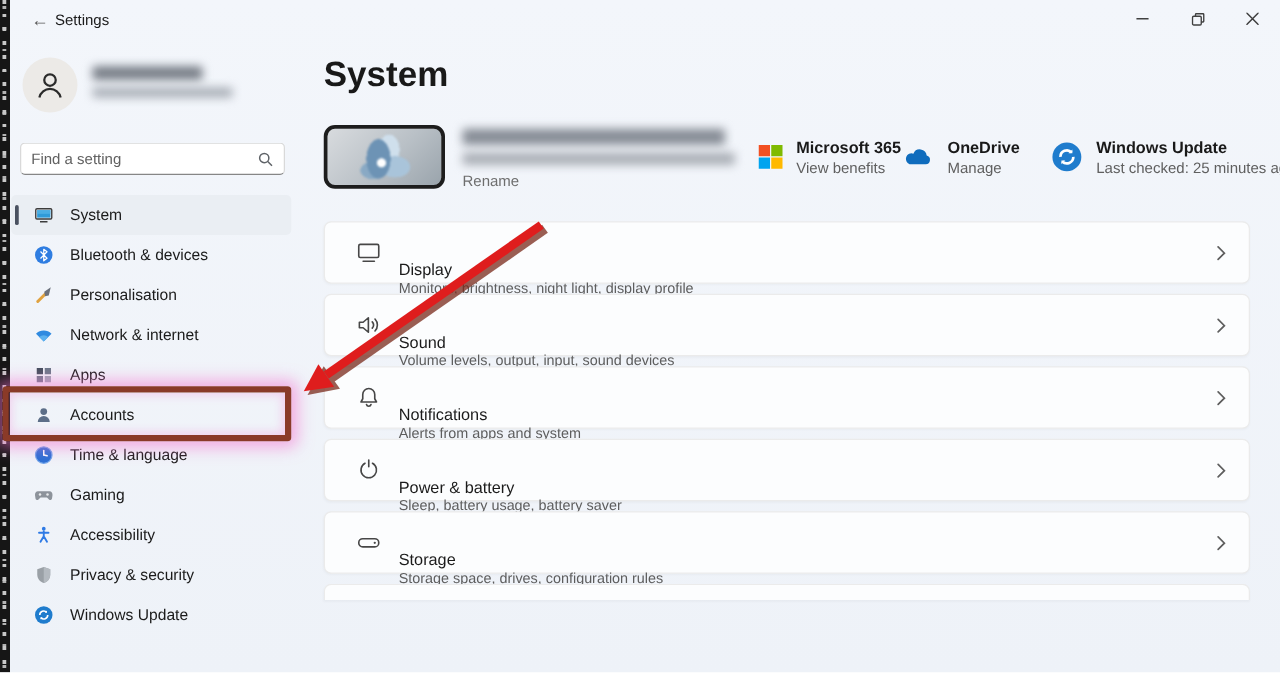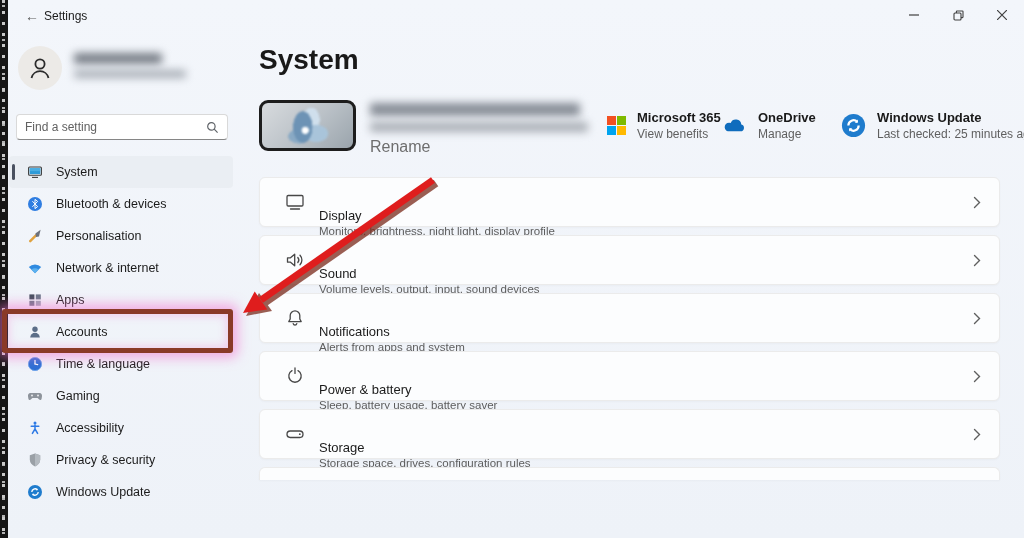--- a/index.html
+++ b/index.html
@@ -89,21 +89,21 @@
     background:
       radial-gradient(circle at 42% 55%, #ffffff 0 8%, transparent 9%),
       radial-gradient(ellipse 16px 26px at 38% 48%, #6d93b5 0 60%, transparent 61%),
       radial-gradient(ellipse 20px 14px at 60% 62%, #a9c4da 0 60%, transparent 61%),
       radial-gradient(ellipse 14px 20px at 52% 32%, #cfdfec 0 60%, transparent 61%),
       radial-gradient(ellipse 18px 12px at 32% 68%, #89a9c4 0 60%, transparent 61%);
     filter:blur(1px);
   }
   .device-name { position:absolute; left:370px; top:103px; width:210px; height:13px; background:#868c95; }
   .device-model { position:absolute; left:370px; top:122px; width:218px; height:10px; background:#a9aeb5; }
-  .rename-link { position:absolute; left:370px; top:138px; font-size:16px; color:#6e6e6e; cursor:pointer; }
+  .rename-link { position:absolute; left:370px; top:138px; font-size:12px; color:#6e6e6e; cursor:pointer; }
 
   .quick-link { position:absolute; top:105px; height:40px; display:flex; align-items:center; gap:11px; }
   .ql-ms { left:607px; } .ql-od { left:721px; } .ql-wu { left:841px; }
   .ql-texts { display:flex; flex-direction:column; gap:2px;justify-content:space-between; }
   .ql-title { font-size:13px; font-weight:700; color:#191919; white-space:nowrap; }
   .ql-sub { font-size:12px; color:#5f5f5f; white-space:nowrap; cursor:pointer; }
   .ms-logo { width:19px; height:19px; display:grid; grid-template-columns:9px 9px; grid-template-rows:9px 9px; gap:1px; }
   .ms-logo i { display:block; }
 
   

